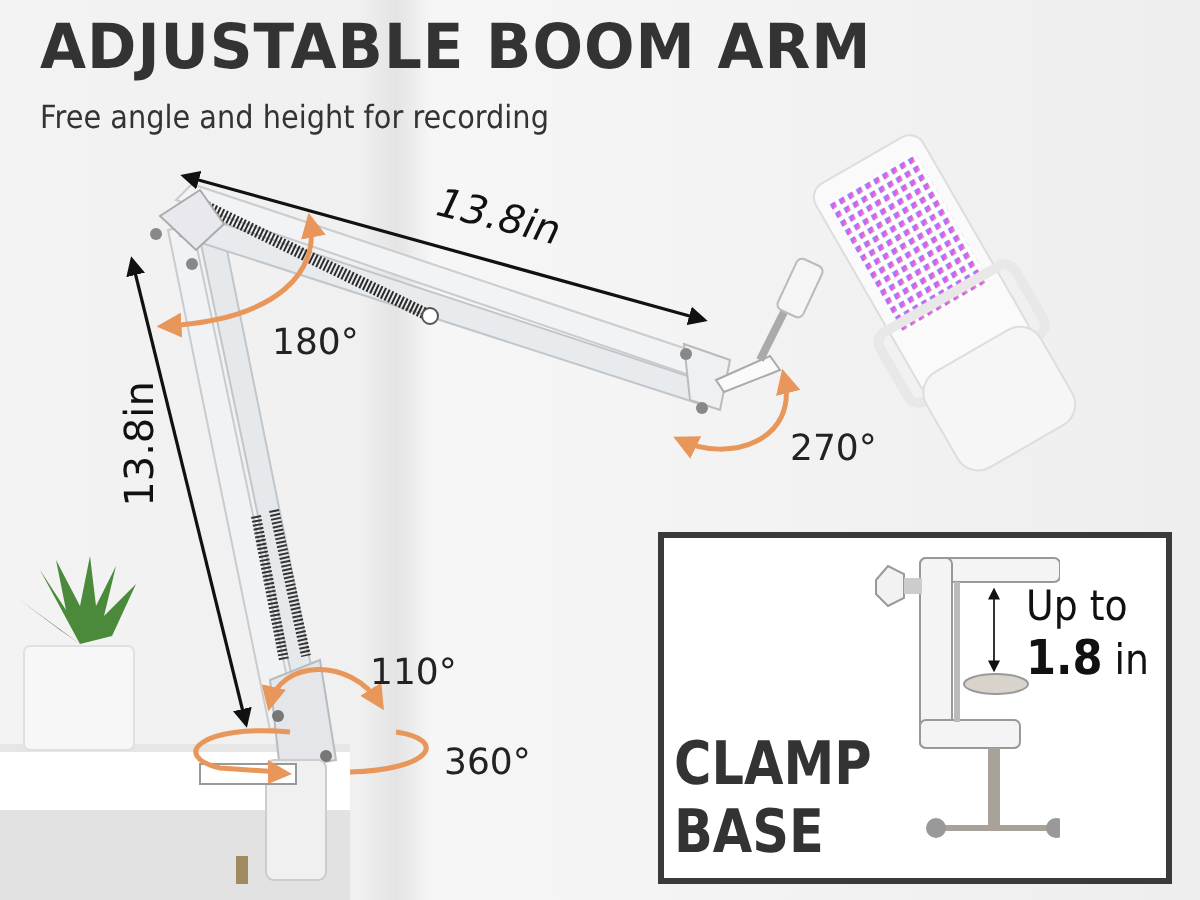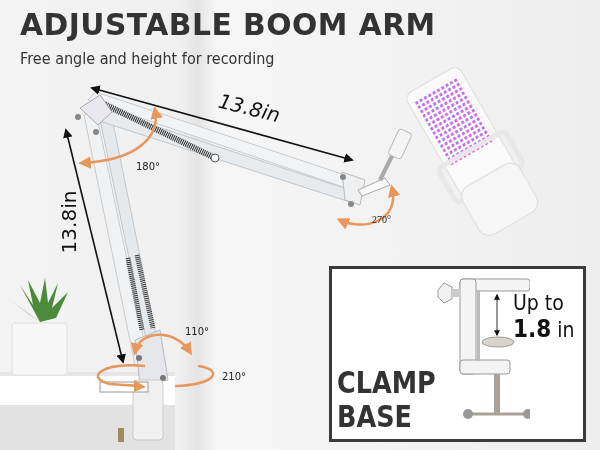--- a/index.html
+++ b/index.html
@@ -4,21 +4,21 @@
 <style>
   html,body{margin:0;padding:0;}
   body{width:600px;height:450px;overflow:hidden;position:relative;
     font-family:"Liberation Sans",sans-serif;
     background:linear-gradient(90deg,#f3f3f3 0%,#f0f0f0 30%,#e4e4e4 33%,#f6f6f6 36%,#f3f3f3 60%,#eeeeee 100%);}
   .abs{position:absolute;}
   .title{left:20px;top:6px;font-size:31px;font-weight:bold;color:#333;letter-spacing:0.5px;
     font-family:"DejaVu Sans",sans-serif;transform:scaleX(0.96);transform-origin:left;}
   .subtitle{left:20px;top:49px;font-size:16px;color:#333;font-family:"DejaVu Sans",sans-serif;transform:scaleX(0.9);transform-origin:left;}
   .dim{font-size:20px;color:#111;font-style:italic;font-family:"DejaVu Sans",sans-serif;}
-  .angle{font-size:10px;color:#222;font-family:"DejaVu Sans",sans-serif;}
+  .angle{font-size:18px;color:#222;font-family:"DejaVu Sans",sans-serif;}
   .clampbox{left:329px;top:266px;width:251px;height:170px;border:3px solid #3a3a3a;background:#fff;}
   .clampTitle{left:337px;top:366px;font-size:30px;font-weight:bold;color:#333;line-height:34px;
     font-family:"DejaVu Sans",sans-serif;transform:scaleX(0.85);transform-origin:left;}
   .upto{left:513px;top:290px;font-size:21px;color:#111;font-family:"DejaVu Sans",sans-serif;line-height:26px;transform:scaleX(0.9);transform-origin:left;}
   .upto b{font-weight:bold;}
 </style>
 </head>
 <body>
 
 <svg class="abs" style="left:0;top:0" width="600" height="450" viewBox="0 0 600 450">
@@ -104,23 +104,23 @@
   <path d="M134,380 L146,387 L134,392 Z" fill="#e8965a"></path>
 </svg>
 
 <div class="abs title">ADJUSTABLE BOOM ARM</div>
 <div class="abs subtitle">Free angle and height for recording</div>
 
 <div class="abs dim" style="left:218px;top:96px;transform:rotate(14deg);">13.8in</div>
 <div class="abs dim" style="left:38px;top:210px;transform:rotate(-90deg);transform-origin:center;font-style:normal;">13.8in</div>
 
 <div class="abs angle" style="left:136px;top:161px;">180°</div>
-<div class="abs angle" style="left:372px;top:214px;font-family:Liberation Serif, serif;">270°</div>
+<div class="abs angle" style="left:395px;top:214px;">270°</div>
 <div class="abs angle" style="left:185px;top:326px;">110°</div>
-<div class="abs angle" style="left:222px;top:371px;">210°</div>
+<div class="abs angle" style="left:222px;top:371px;">360°</div>
 
 <div class="abs clampbox"></div>
 <svg class="abs" style="left:430px;top:275px" width="100" height="150" viewBox="0 0 100 150">
   <rect x="30" y="4" width="70" height="12" rx="3" fill="#f4f4f4" stroke="#999"></rect>
   <rect x="30" y="4" width="16" height="95" rx="3" fill="#f4f4f4" stroke="#999"></rect>
   <rect x="30" y="85" width="50" height="14" rx="3" fill="#f4f4f4" stroke="#999"></rect>
   <rect x="47" y="16" width="3" height="70" fill="#bbb"></rect>
   <path d="M8,15 L14,8 L22,12 L22,24 L14,28 L8,22 Z" fill="#f2f2f2" stroke="#999"></path>
   <rect x="22" y="14" width="9" height="8" fill="#ccc"></rect>
   <line x1="67" y1="20" x2="67" y2="60" stroke="#333" stroke-width="1" marker-start="url(#ah)" marker-end="url(#ah)"></line>

